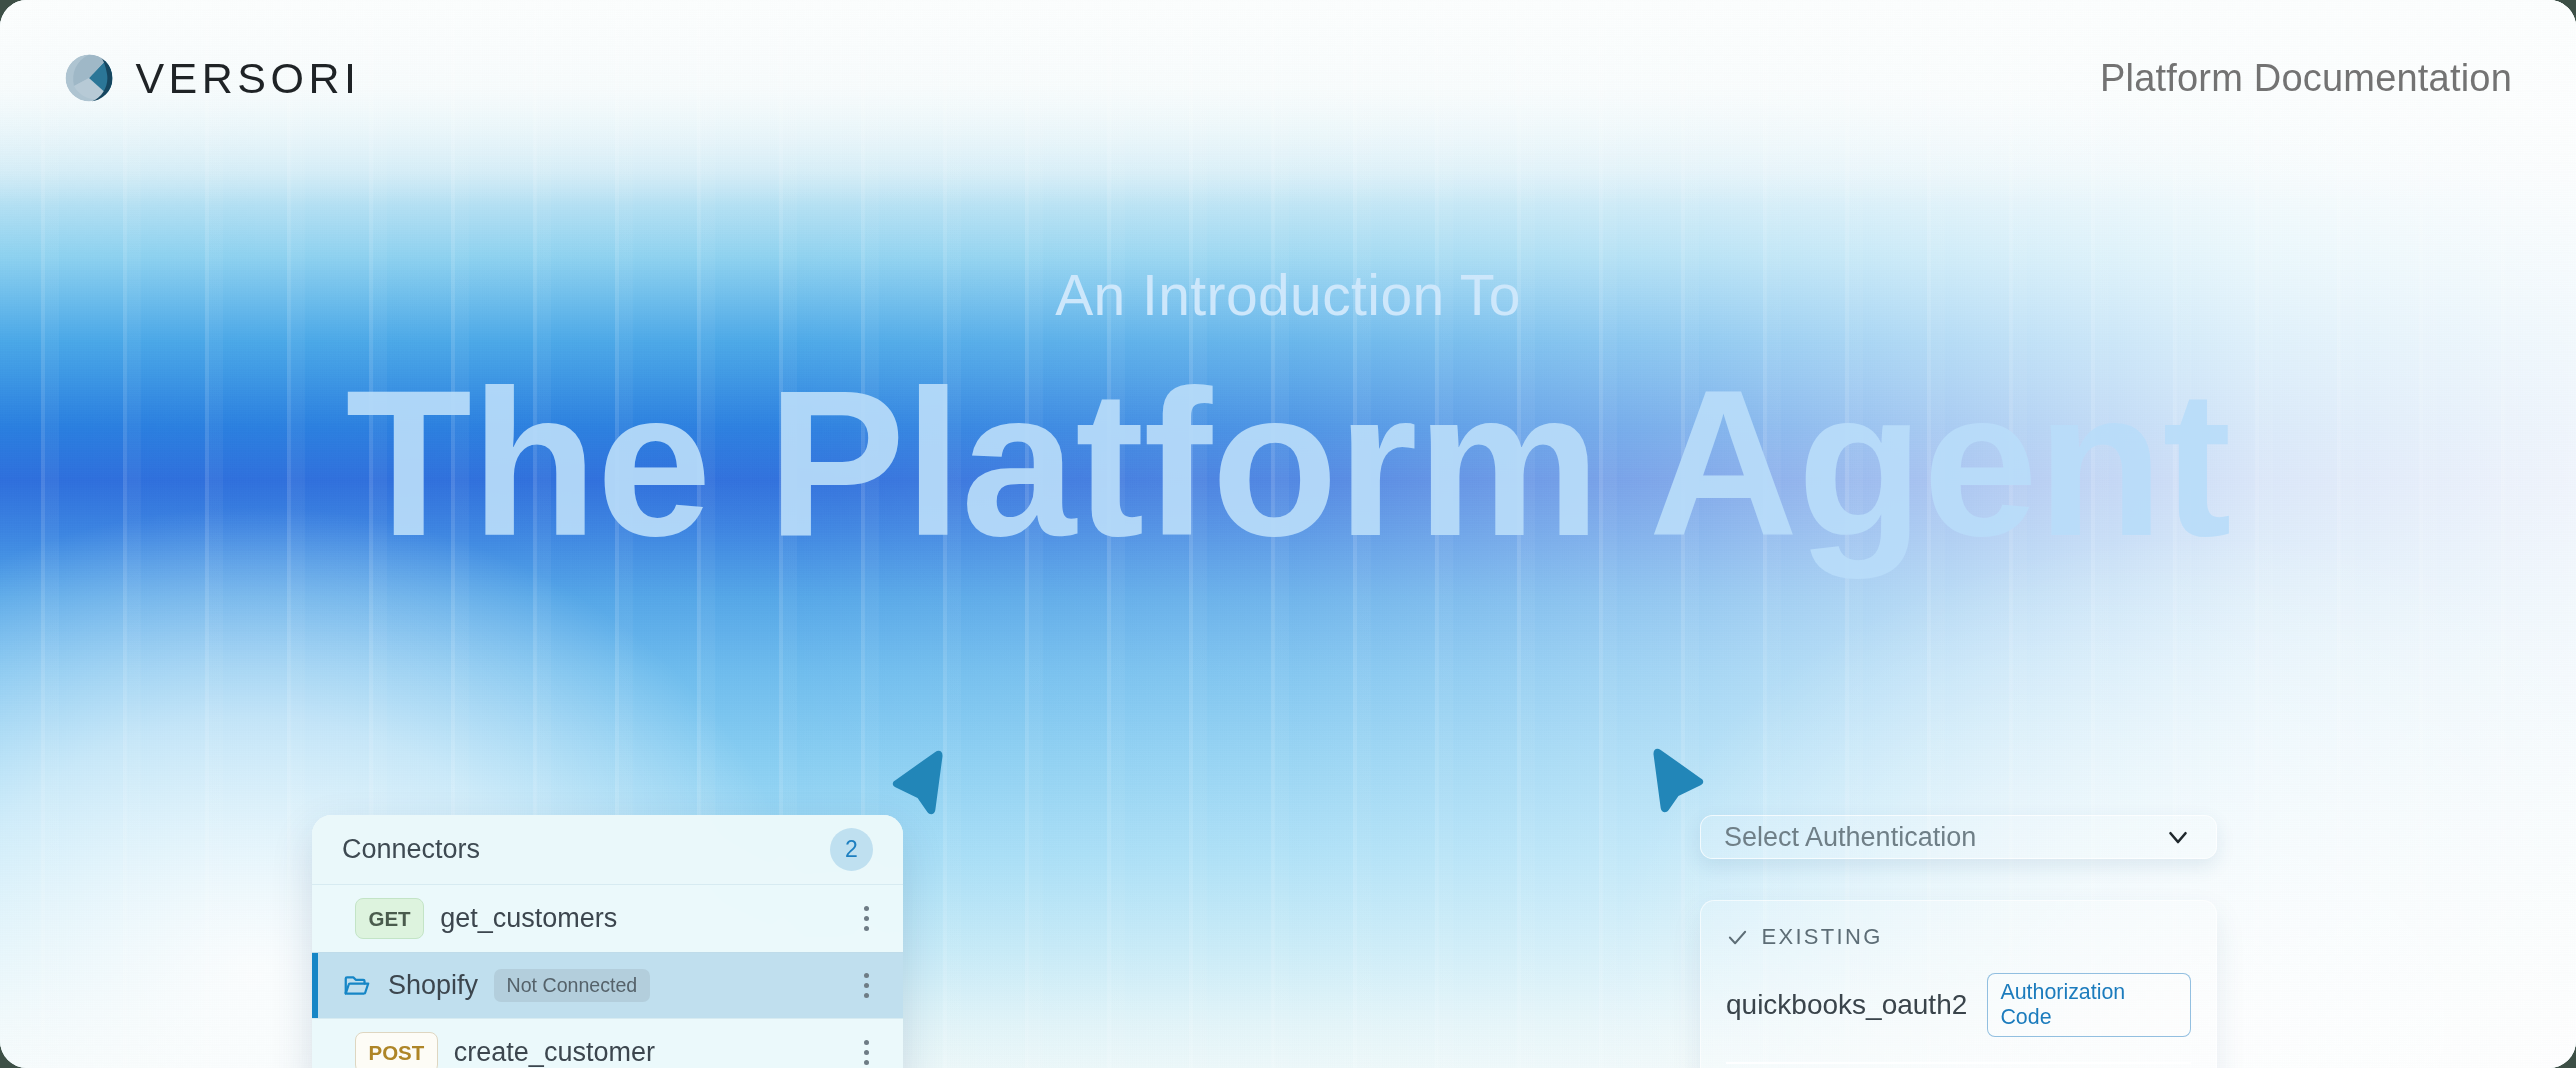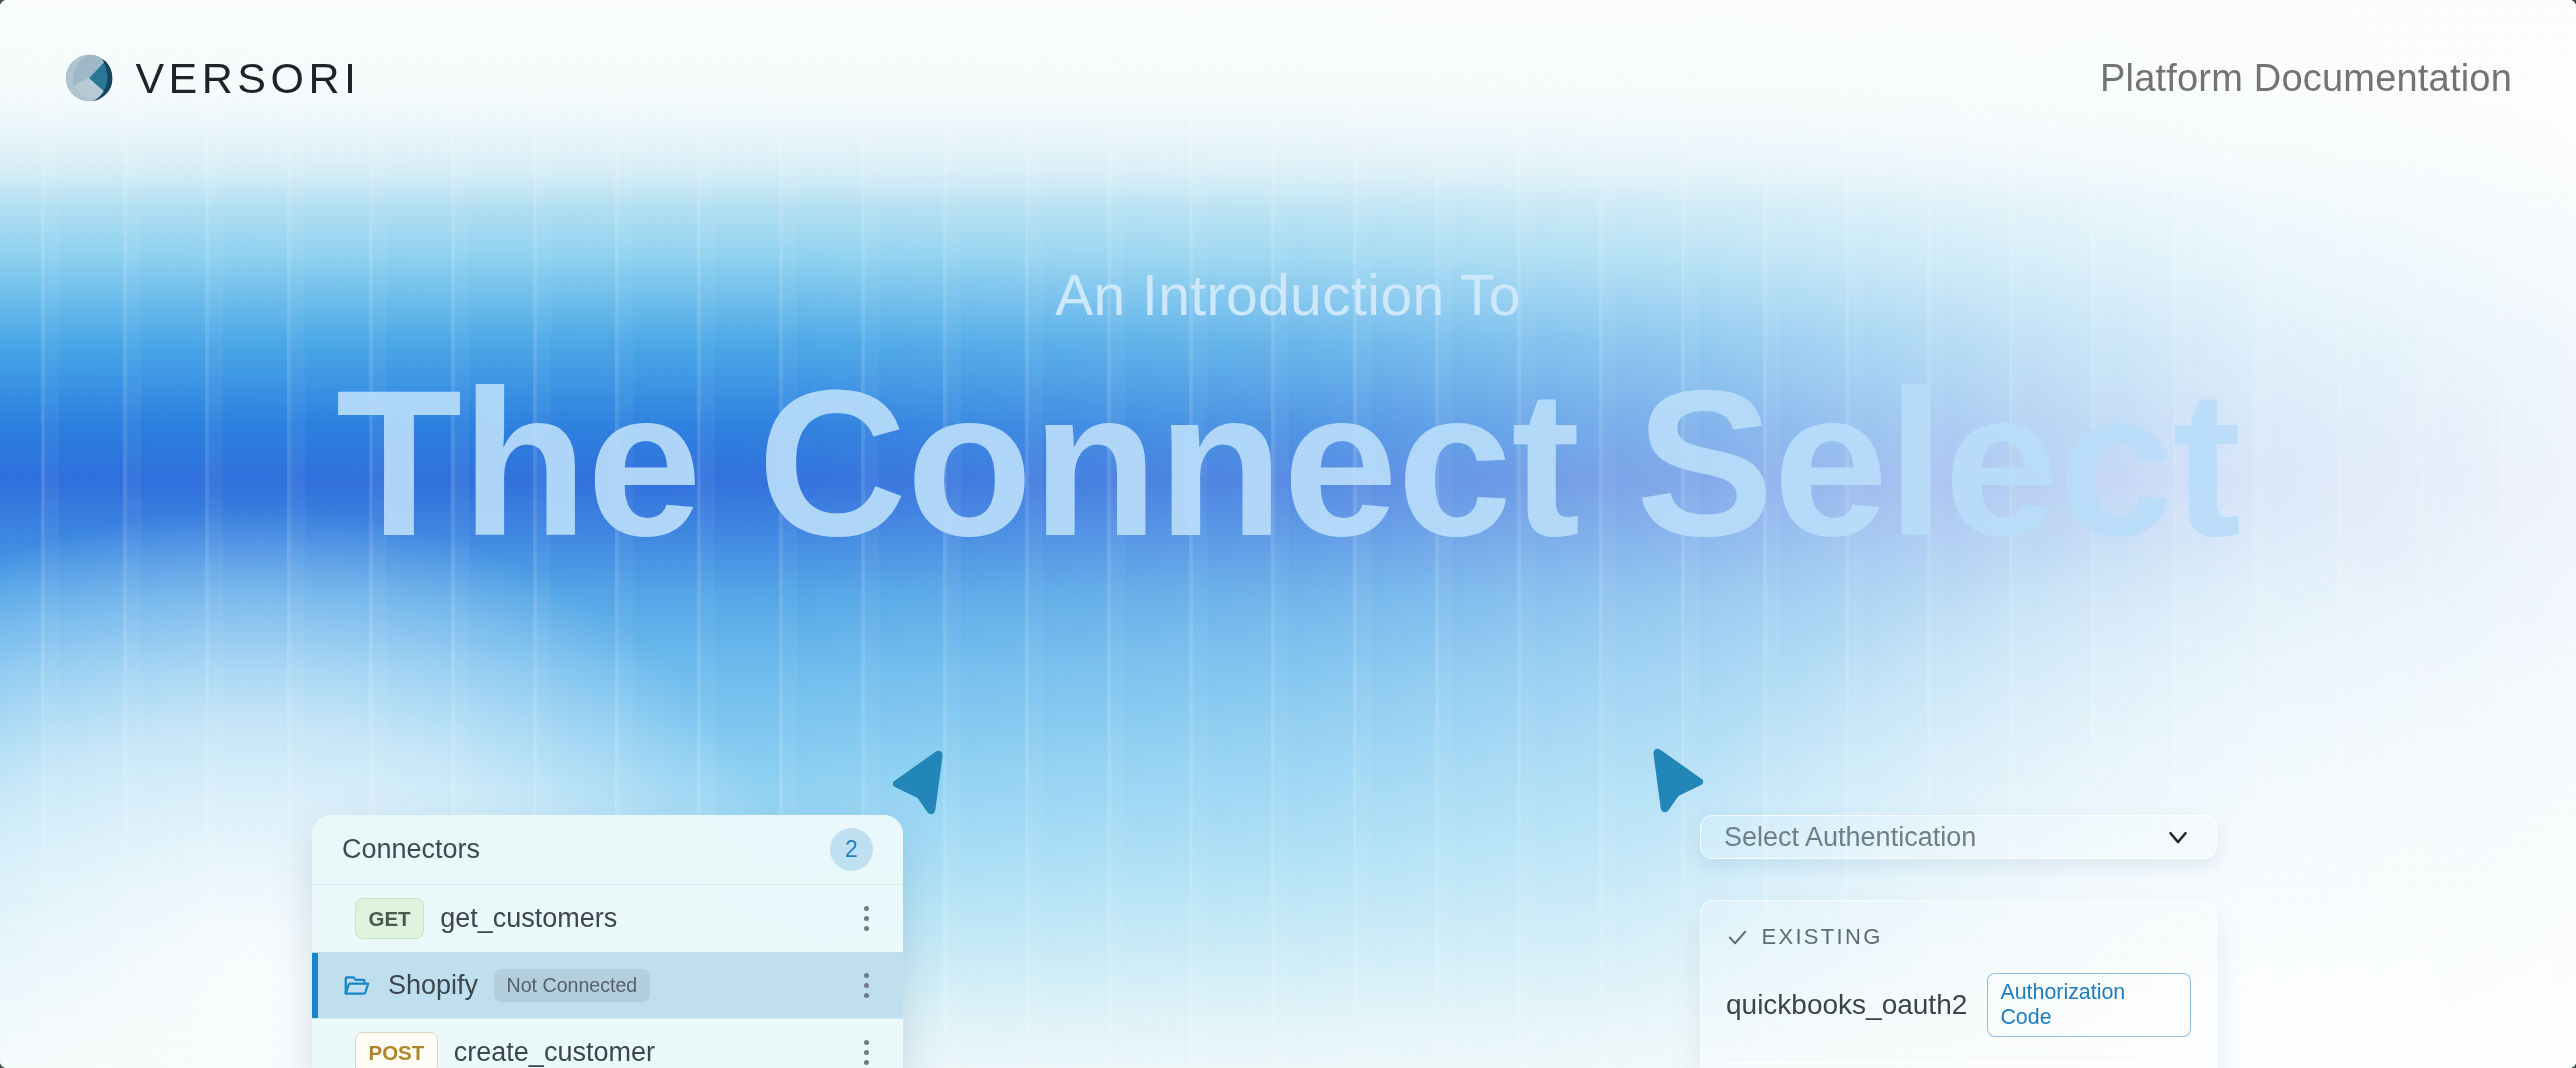--- a/index.html
+++ b/index.html
@@ -6,21 +6,21 @@
   html, body {
     width:2576px; height:1069px;
     overflow:hidden;
     background:#3d4f46;
     font-family:"Liberation Sans", sans-serif;
   }
 
   
   #stage{
     position:absolute; inset:0;
-    border-radius:7px;
+    border-radius:27px;
     overflow:hidden;
     background:#eef6f7;
   }
 
   
   .bg-base{
     position:absolute; inset:0;
     background:
       linear-gradient(180deg,
         #f4fafb 0%,
@@ -248,21 +248,21 @@
           <path d="M58 96 C70 99 82 96 90 88 C80 97 66 100 56 97 Z" fill="#232d33"></path>
         </g>
       </svg>
       <span class="brand-word">VERSORI</span>
     </div>
     <div class="header-right">Platform Documentation</div>
   </div>
 
   <div class="hero">
     <div class="hero-eyebrow">An Introduction To</div>
-    <div class="hero-title">The Connect Select</div>
+    <div class="hero-title">The Platform Agent</div>
   </div>
 
   <div class="cursor" style="left:891px; top:748px;">
     <svg width="62" height="68" viewBox="0 0 70 76">
       <path d="M5 36 C1 38 1 42 5 44 L30 56 L41 72 C44 76 49 75 50 70 L58 10 C59 4 55 1 50 4 Z" fill="#2286b8"></path>
     </svg>
   </div>
   <div class="cursor" style="left:1643px; top:746px;">
     <svg width="62" height="68" viewBox="0 0 70 76">
       <path d="M65 36 C69 38 69 42 65 44 L40 56 L29 72 C26 76 21 75 20 70 L12 10 C11 4 15 1 20 4 Z" fill="#2286b8"></path>

